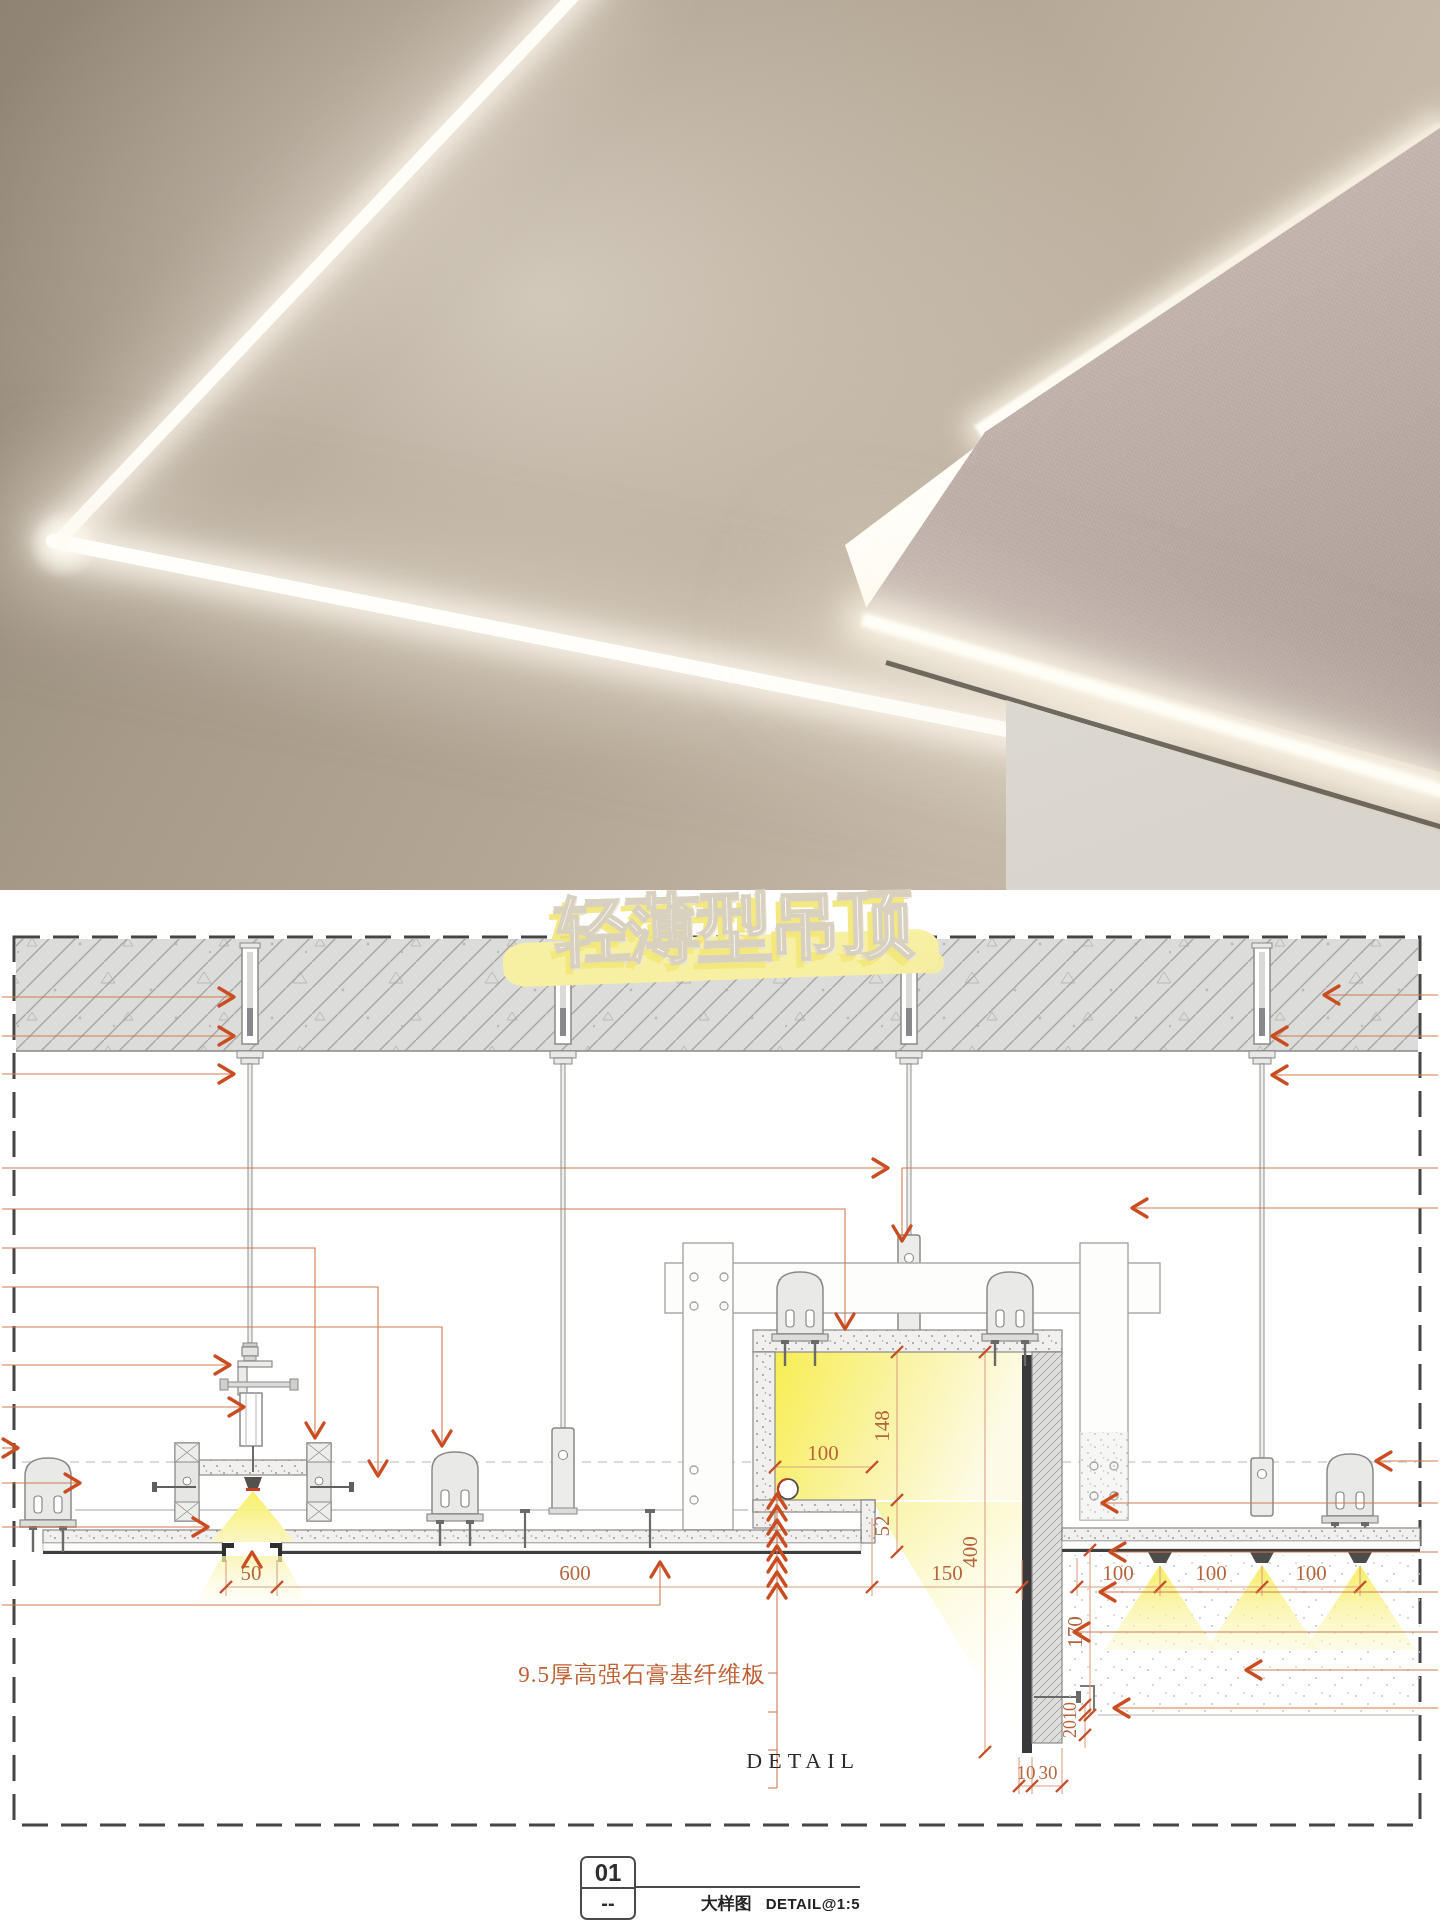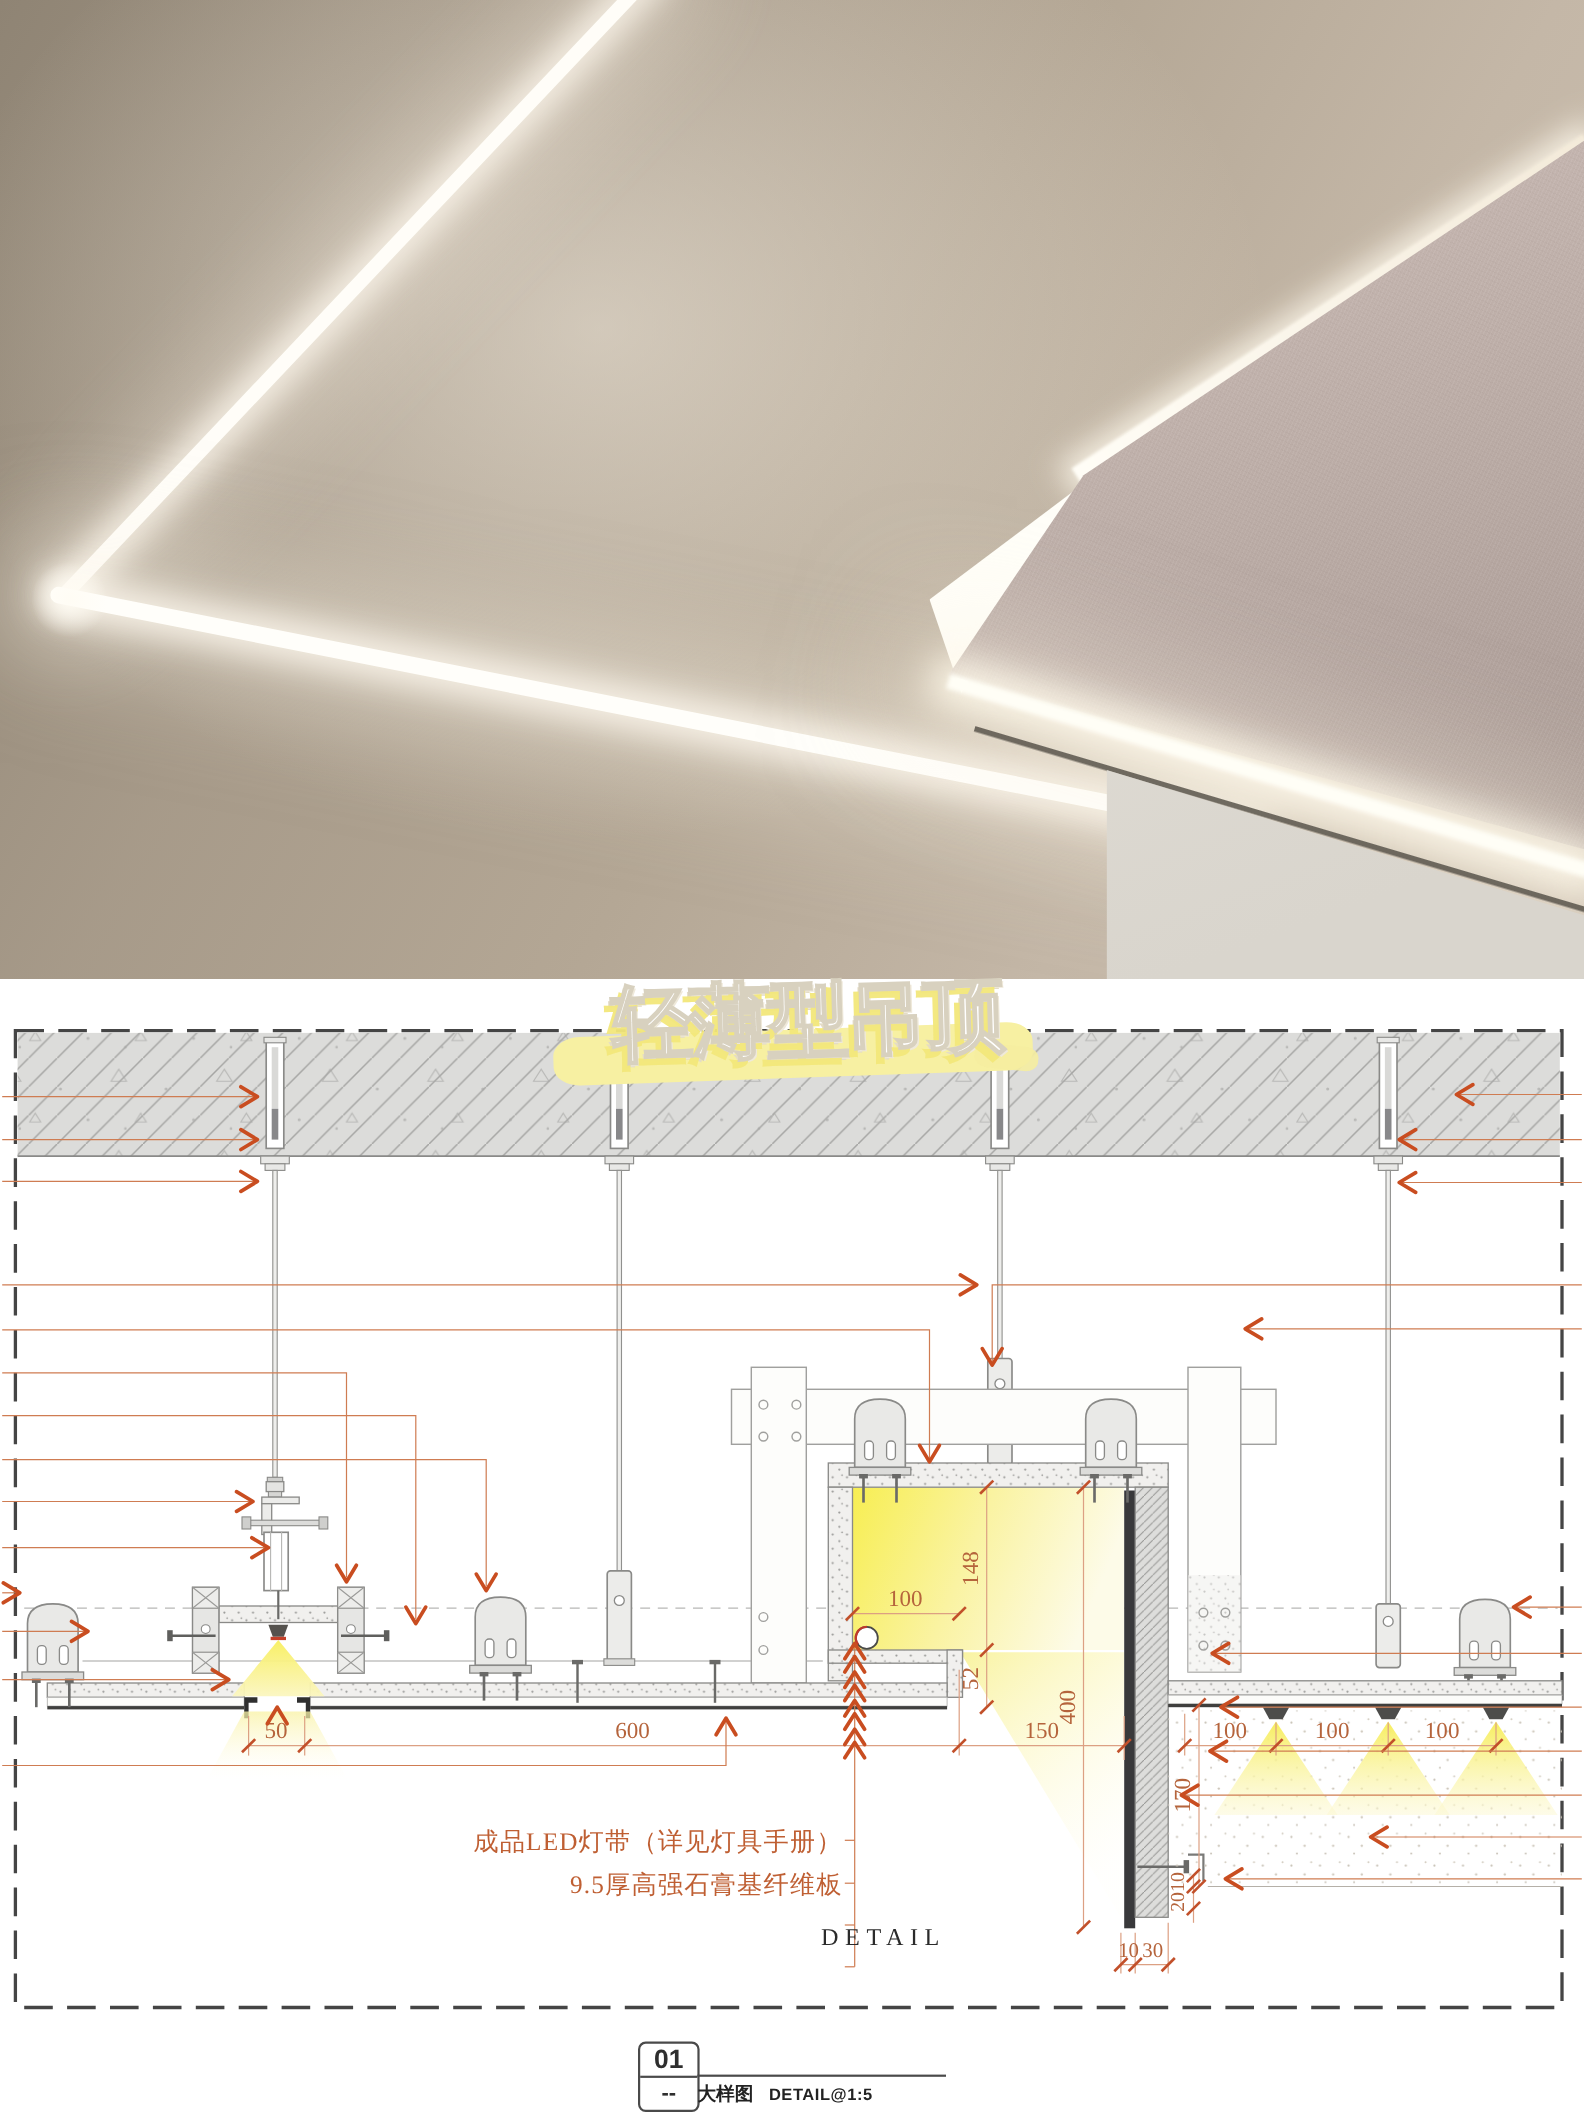--- a/index.html
+++ b/index.html
@@ -53,21 +53,21 @@
   
   .tb-box{position:absolute;left:580px;top:1856px;width:52px;height:60px;border:2px solid #4a4a4a;
     border-radius:7px;background:#fff;z-index:4;display:flex;flex-direction:column;}
   .tb-box .r1{flex:1;border-bottom:2px solid #4a4a4a;display:flex;align-items:center;justify-content:center;
     font-size:24px;font-weight:700;color:#2e2e2e;}
   .tb-box .r2{flex:1;display:flex;align-items:center;justify-content:center;font-size:20px;font-weight:700;color:#2e2e2e;}
   .tb-line{position:absolute;left:634px;top:1886px;width:226px;height:2px;background:#4a4a4a;z-index:4;}
   .tb-en{position:absolute;left:634px;top:1748px;width:226px;z-index:4;text-align:right;
     font-family:"Liberation Serif",serif;font-size:22px;letter-spacing:6px;color:#2b2b2b;}
   .tb-cn{position:absolute;left:634px;top:1892px;width:226px;z-index:4;display:flex;
-    align-items:baseline;gap:14px;}
+    justify-content:flex-end;align-items:baseline;gap:14px;}
   .tb-cn .cn{font-size:17px;font-weight:700;color:#222;}
   .tb-cn .sc{font-size:15px;font-weight:700;color:#222;letter-spacing:.5px;}
   text{font-family:"Liberation Serif",serif;}
 </style>
 </head>
 <body>
 
 <div class="photo">
   <div class="wash"></div>
   <div class="lineA"></div>
@@ -474,21 +474,20 @@
     <use href="#aU2" transform="translate(777,1578)"></use>
     <use href="#aU" transform="translate(252,1552)"></use>
   </g>
 </svg>
 
 <div class="brush"></div>
 <div class="brush2"></div>
 <div class="big-title">轻薄型吊顶</div>
 
 <div class="callouts">
-  <div>成品LED灯带（详见灯具手册）</div>
   <div>9.5厚高强石膏基纤维板</div>
 </div>
 
 <div class="tb-box">
   <div class="r1">01</div>
   <div class="r2">--</div>
 </div>
 <div class="tb-line"></div>
 <div class="tb-en">DETAIL</div>
 <div class="tb-cn">

